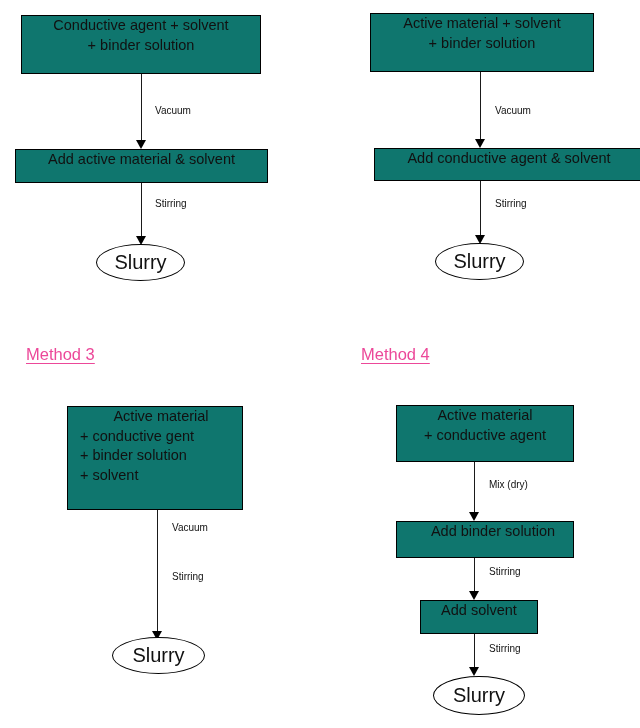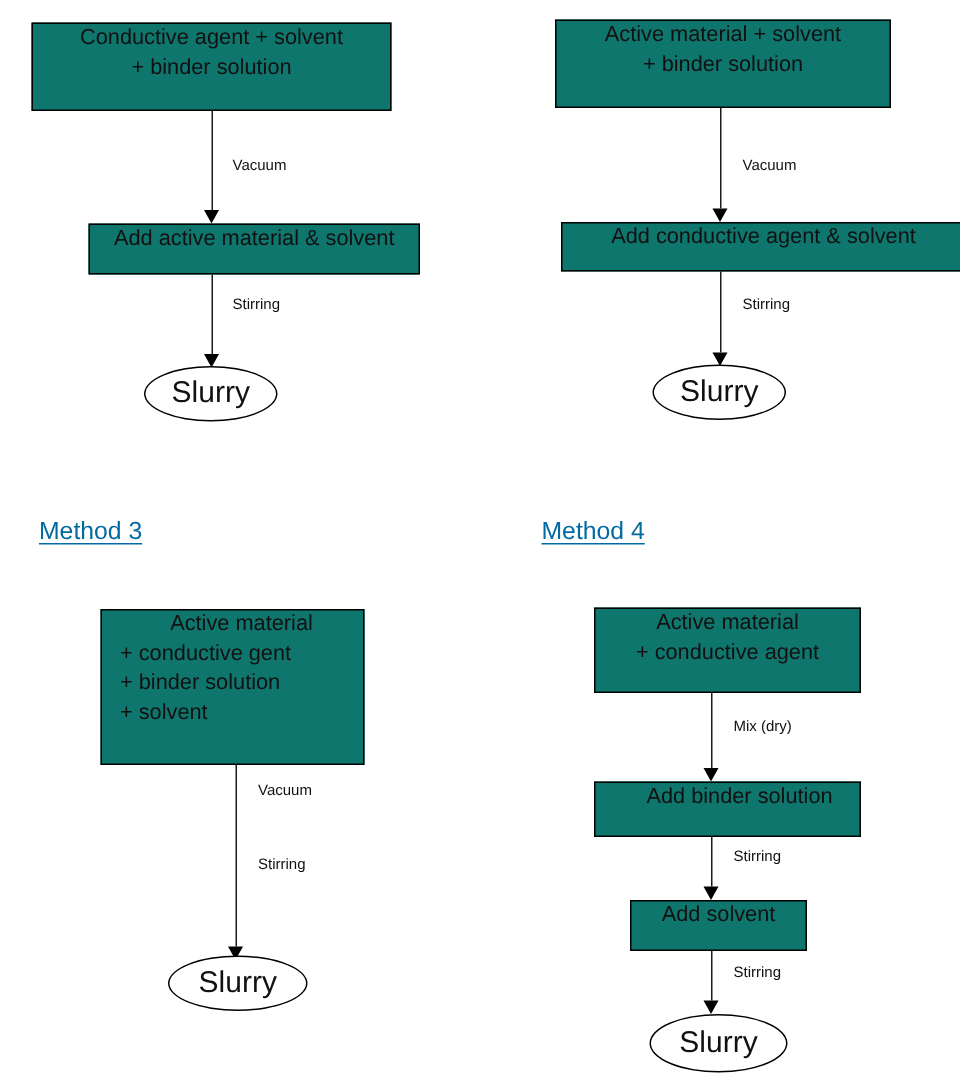--- a/index.html
+++ b/index.html
@@ -70,21 +70,21 @@
   }
   .edge-label {
     position: absolute;
     font-size: 10px;
     color: #111111;
     white-space: nowrap;
   }
   .method-title {
     position: absolute;
     font-size: 16.5px;
-    color: #0369a1;
+    color: #ec4899;
     text-decoration: underline;
     text-underline-offset: 3px;
     white-space: nowrap;
   }
 </style>
 </head>
 <body>
 
 <div id="page">
 
@@ -92,21 +92,21 @@
     <span>Conductive agent + solvent</span>
     <span>+ binder solution</span>
   </div>
 
   <div class="edge" style="left:141px; top:74px; width:1.3px; height:75px;">
     <div class="edge-line" style="height:66px;"></div>
     <div class="arrowhead" style="left:-4.8px; top:66px;"></div>
   </div>
   <div class="edge-label" style="left:155px; top:105px;">Vacuum</div>
 
-  <div class="node" style="left:15px; top:149px; width:221px; height:34px;margin-left:44px;">
+  <div class="node" style="left:15px; top:149px; width:253px; height:34px;">
     <span>Add active material &amp; solvent</span>
   </div>
 
   <div class="edge" style="left:141px; top:183px; width:1.3px; height:62px;">
     <div class="edge-line" style="height:53px;"></div>
     <div class="arrowhead" style="left:-4.8px; top:53px;"></div>
   </div>
   <div class="edge-label" style="left:155px; top:198px;">Stirring</div>
 
   <div class="ellipse" style="left:96px; top:244px; width:89px; height:37px;">

